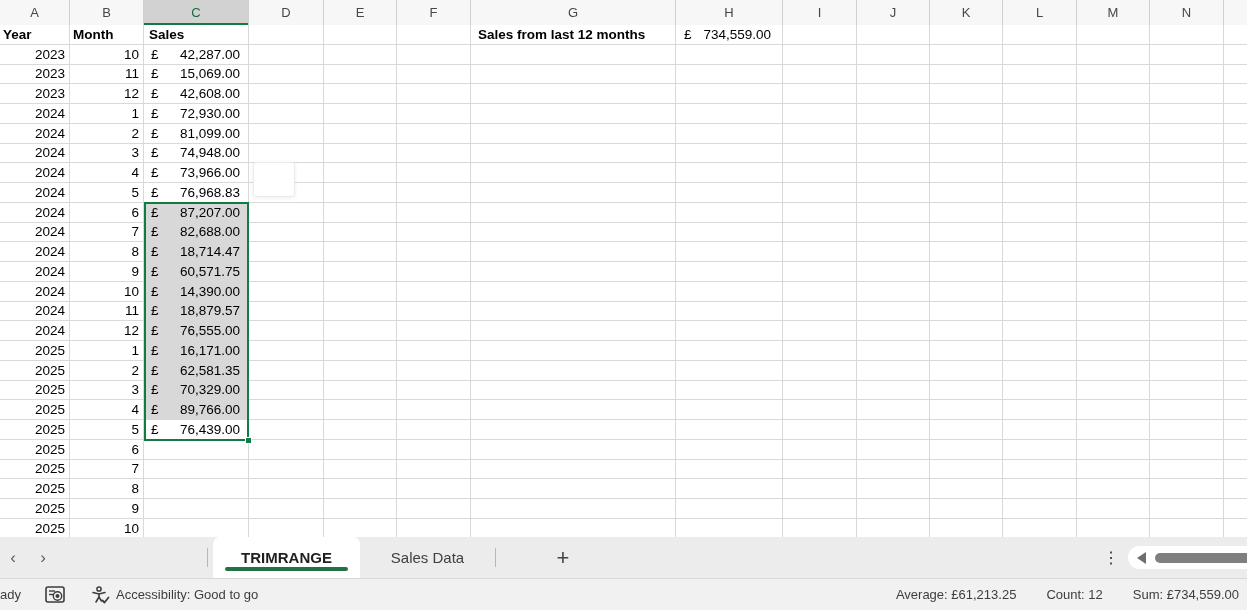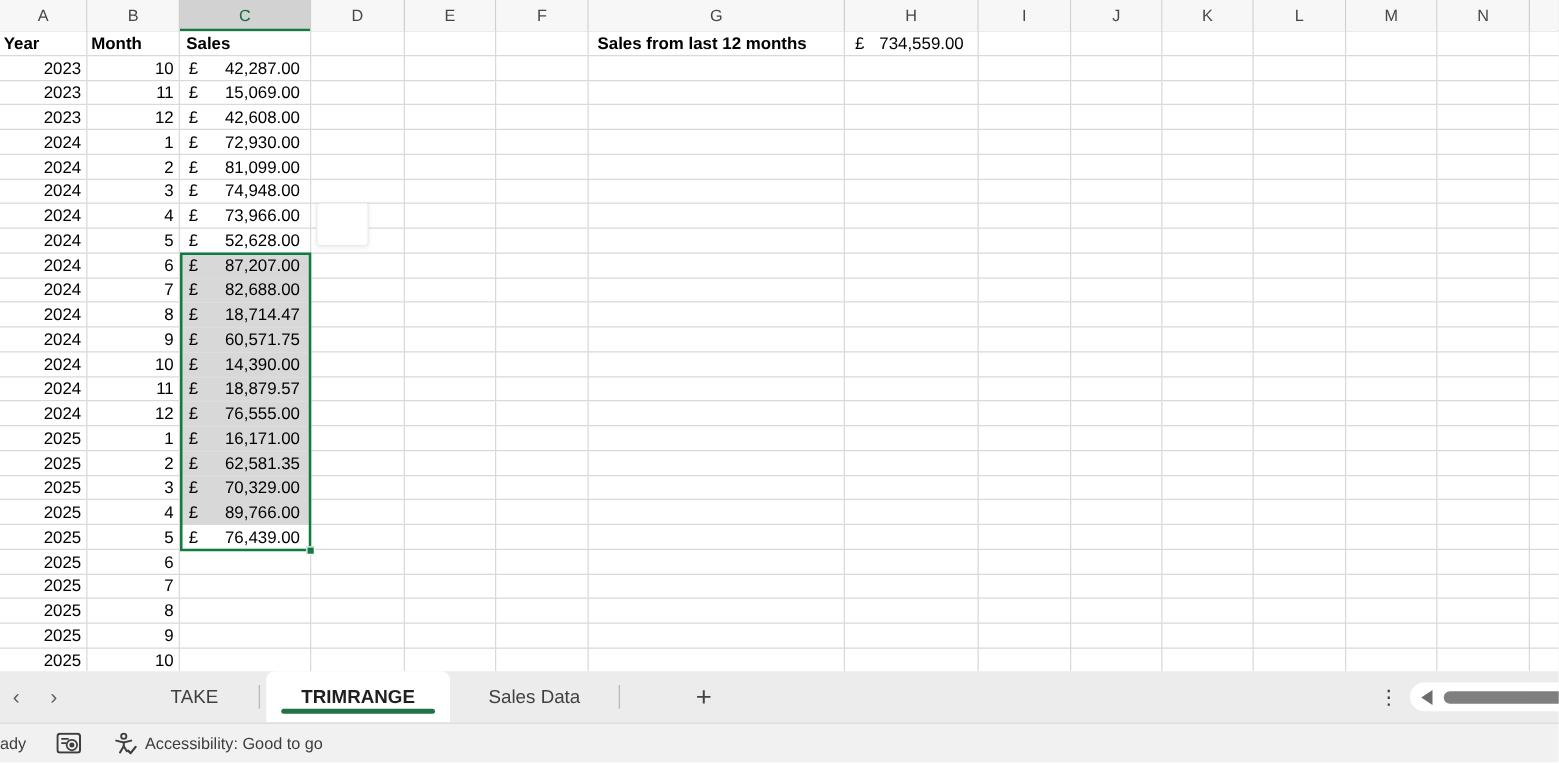--- a/index.html
+++ b/index.html
@@ -252,21 +252,21 @@
           <div class="cell" style="width: 74px;"></div>
           <div class="cell" style="width: 73px;"></div>
           <div class="cell" style="width: 74px;"></div>
           <div class="cell" style="width: 24px;"></div>
         </div>
         <div class="grid-row" style="top: 183px;">
           <div class="cell num" style="width: 70px;">2024</div>
           <div class="cell num" style="width: 74px;">5</div>
           <div class="cell acct" style="width: 105px;">
             <span>£</span>
-            <span>52,628.00</span>
+            <span>76,968.83</span>
           </div>
           <div class="cell" style="width: 75px;"></div>
           <div class="cell" style="width: 73px;"></div>
           <div class="cell" style="width: 74px;"></div>
           <div class="cell" style="width: 205px;"></div>
           <div class="cell" style="width: 107px;"></div>
           <div class="cell" style="width: 74px;"></div>
           <div class="cell" style="width: 73px;"></div>
           <div class="cell" style="width: 73px;"></div>
           <div class="cell" style="width: 74px;"></div>
@@ -602,21 +602,20 @@
       </div>
     <div id="selection-box" style="left: 144px; width: 105px; top: 201.75px; height: 239px;">
       <div id="fill-handle"></div>
     </div>
     <div id="ghost-box"></div>
   </div>
 
   <div id="tabbar">
     <div class="tab-nav" id="nav-left">‹</div>
     <div class="tab-nav" id="nav-right">›</div>
-    <div class="sheet-tab" id="tab-take">TAKE</div>
     <div class="tab-sep" id="sep1"></div>
     <div class="sheet-tab" id="tab-trimrange">
       <span>TRIMRANGE</span>
       <span class="underline"></span>
     </div>
     <div class="sheet-tab" id="tab-salesdata">Sales Data</div>
     <div class="tab-sep" id="sep2"></div>
     <div id="tab-add">+</div>
     <div id="tab-overflow">⋮</div>
     <div id="hscroll-track">
@@ -639,15 +638,20 @@
     <span id="a11y-group">
       <svg width="19" height="18" viewBox="0 0 19 18">
         <circle cx="8" cy="3" r="2.1" fill="none" stroke="#3d3d3d" stroke-width="1.5"></circle>
         <path d="M2 6.5 L8 8 L14 6.5" fill="none" stroke="#3d3d3d" stroke-width="1.6" stroke-linecap="round"></path>
         <path d="M8 8 L8 11 L5 16" fill="none" stroke="#3d3d3d" stroke-width="1.6" stroke-linecap="round"></path>
         <path d="M8 11 L10.5 15" fill="none" stroke="#3d3d3d" stroke-width="1.6" stroke-linecap="round"></path>
         <path d="M11.5 14.5 L13.5 16.5 L17.5 11.5" fill="none" stroke="#3d3d3d" stroke-width="1.8" stroke-linecap="round" stroke-linejoin="round"></path>
       </svg>
       <span>Accessibility: Good to go</span>
     </span>
+    <span id="status-right">
+      <span>Average:  £61,213.25</span>
+      <span>Count: 12</span>
+      <span>Sum:  £734,559.00</span>
+    </span>
   </div>
 
 </div>
 
 </body></html>

